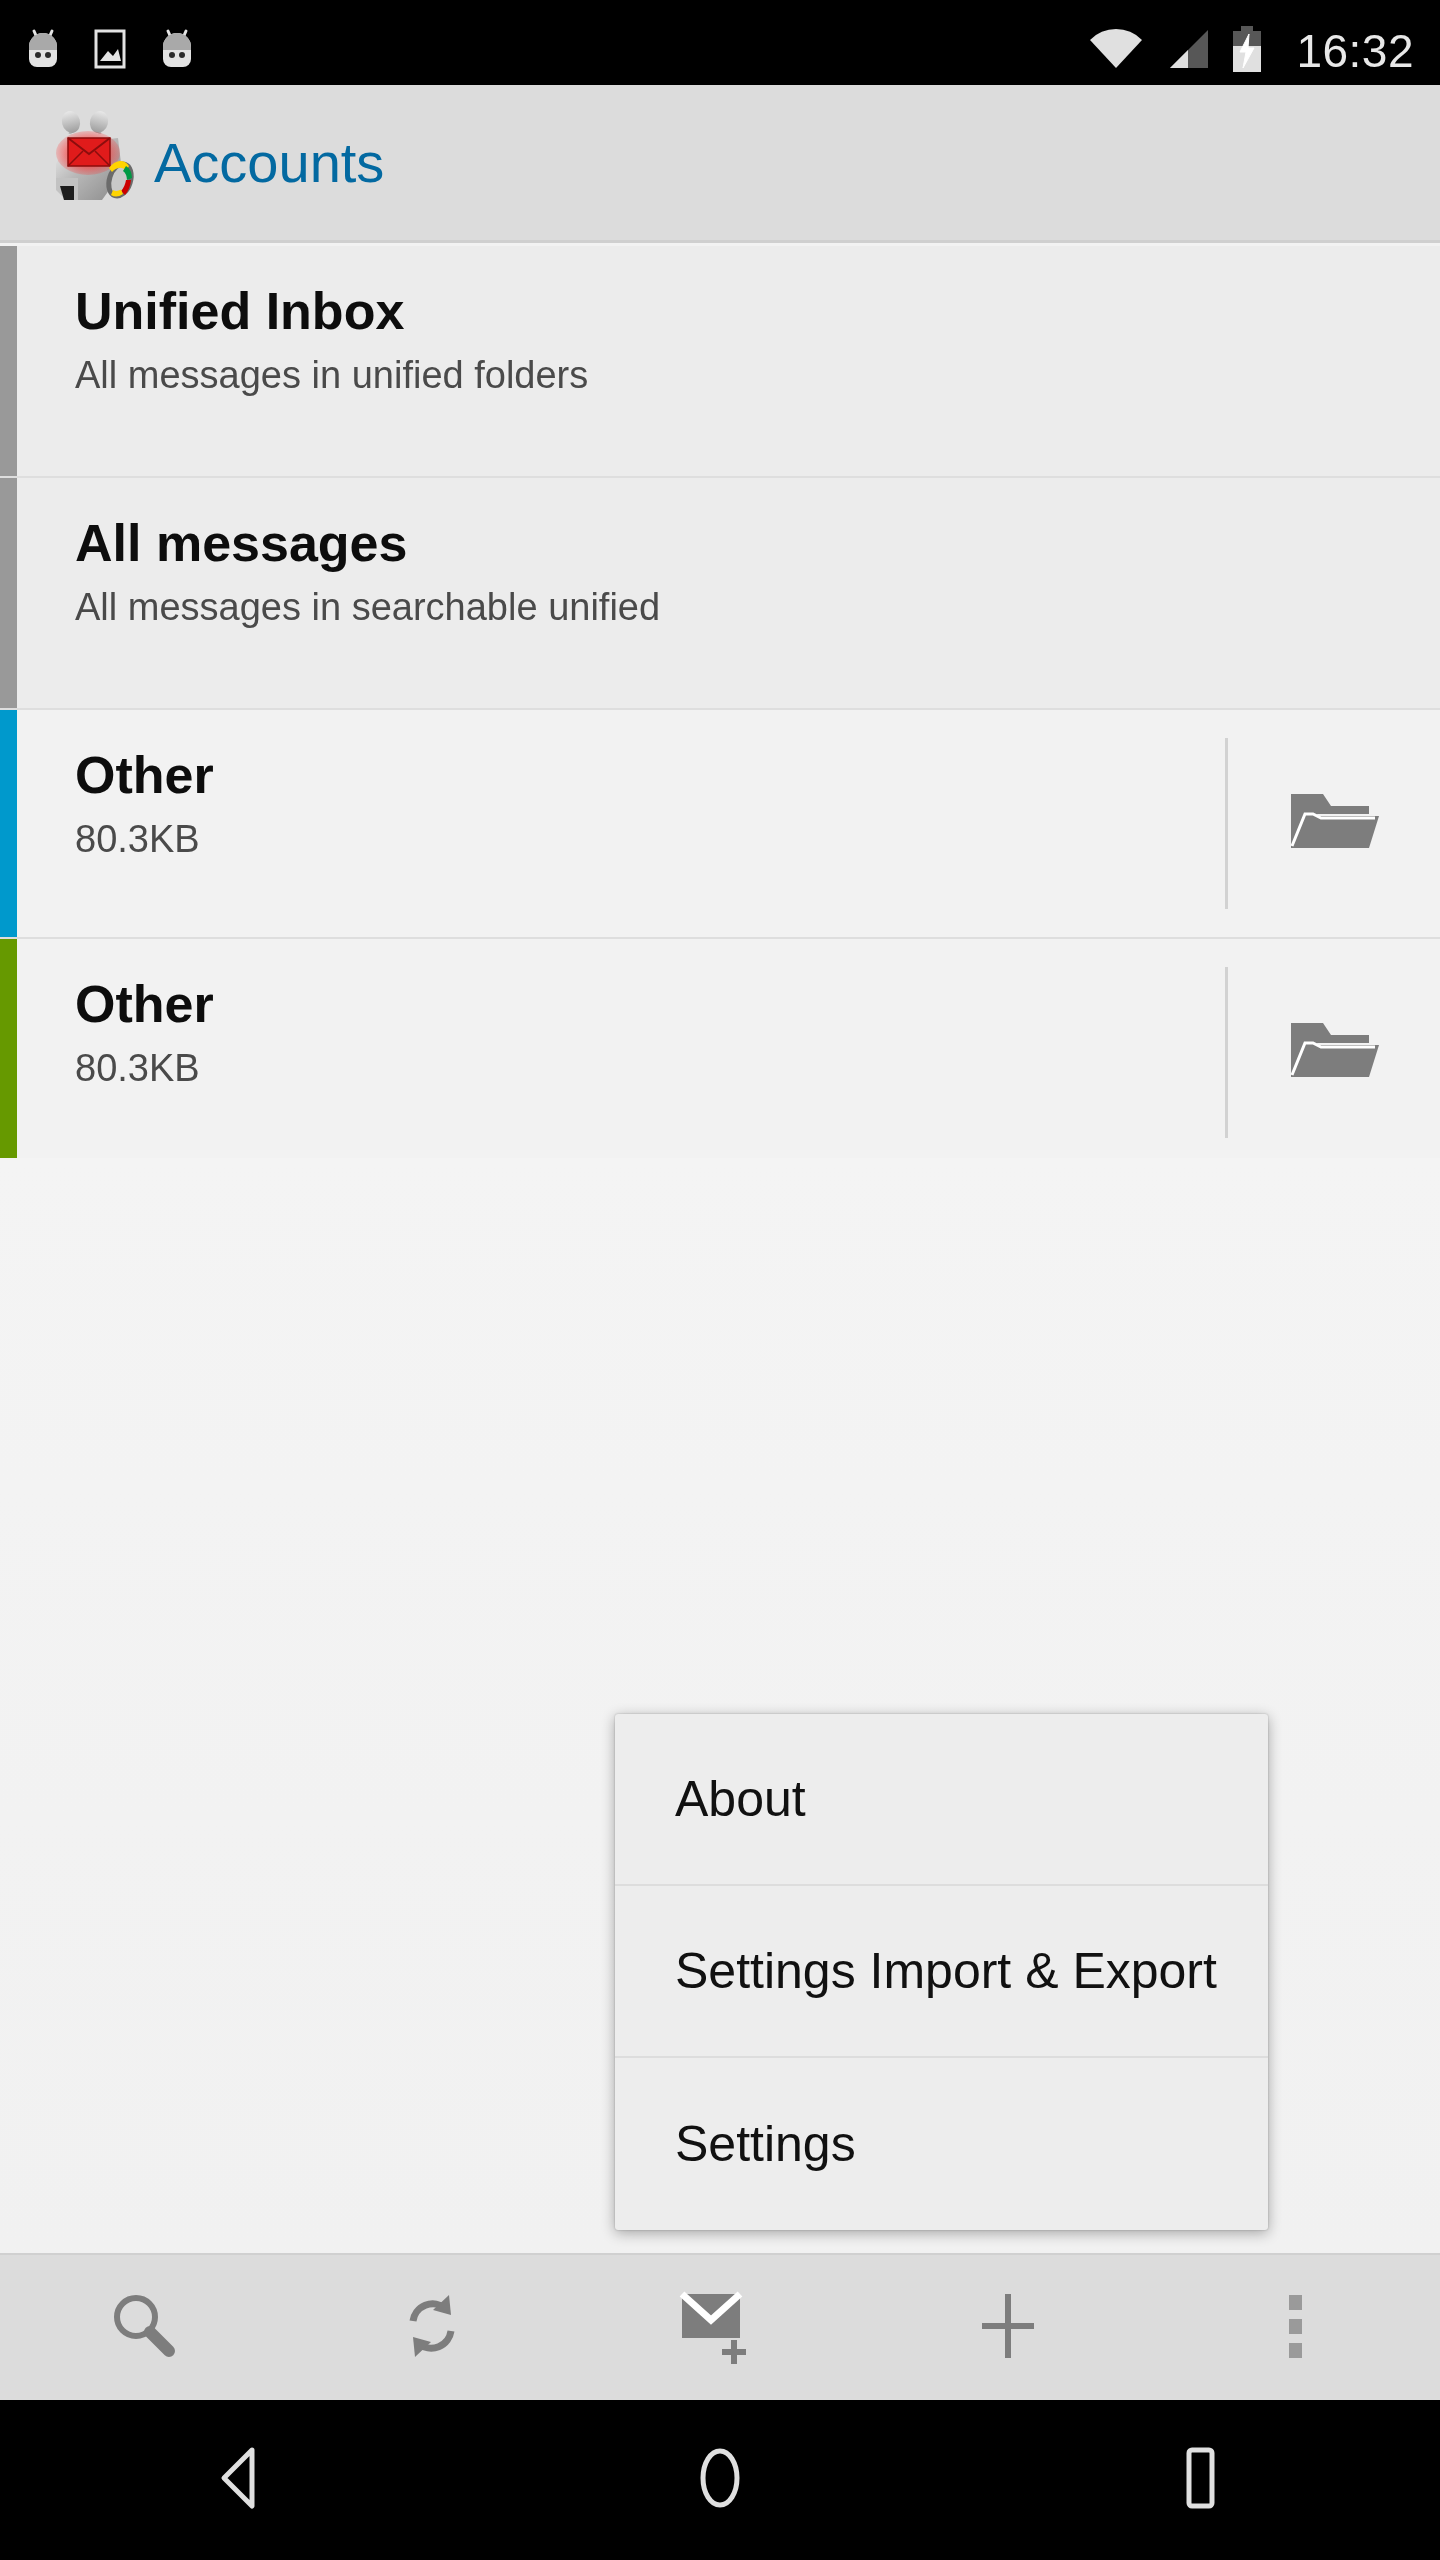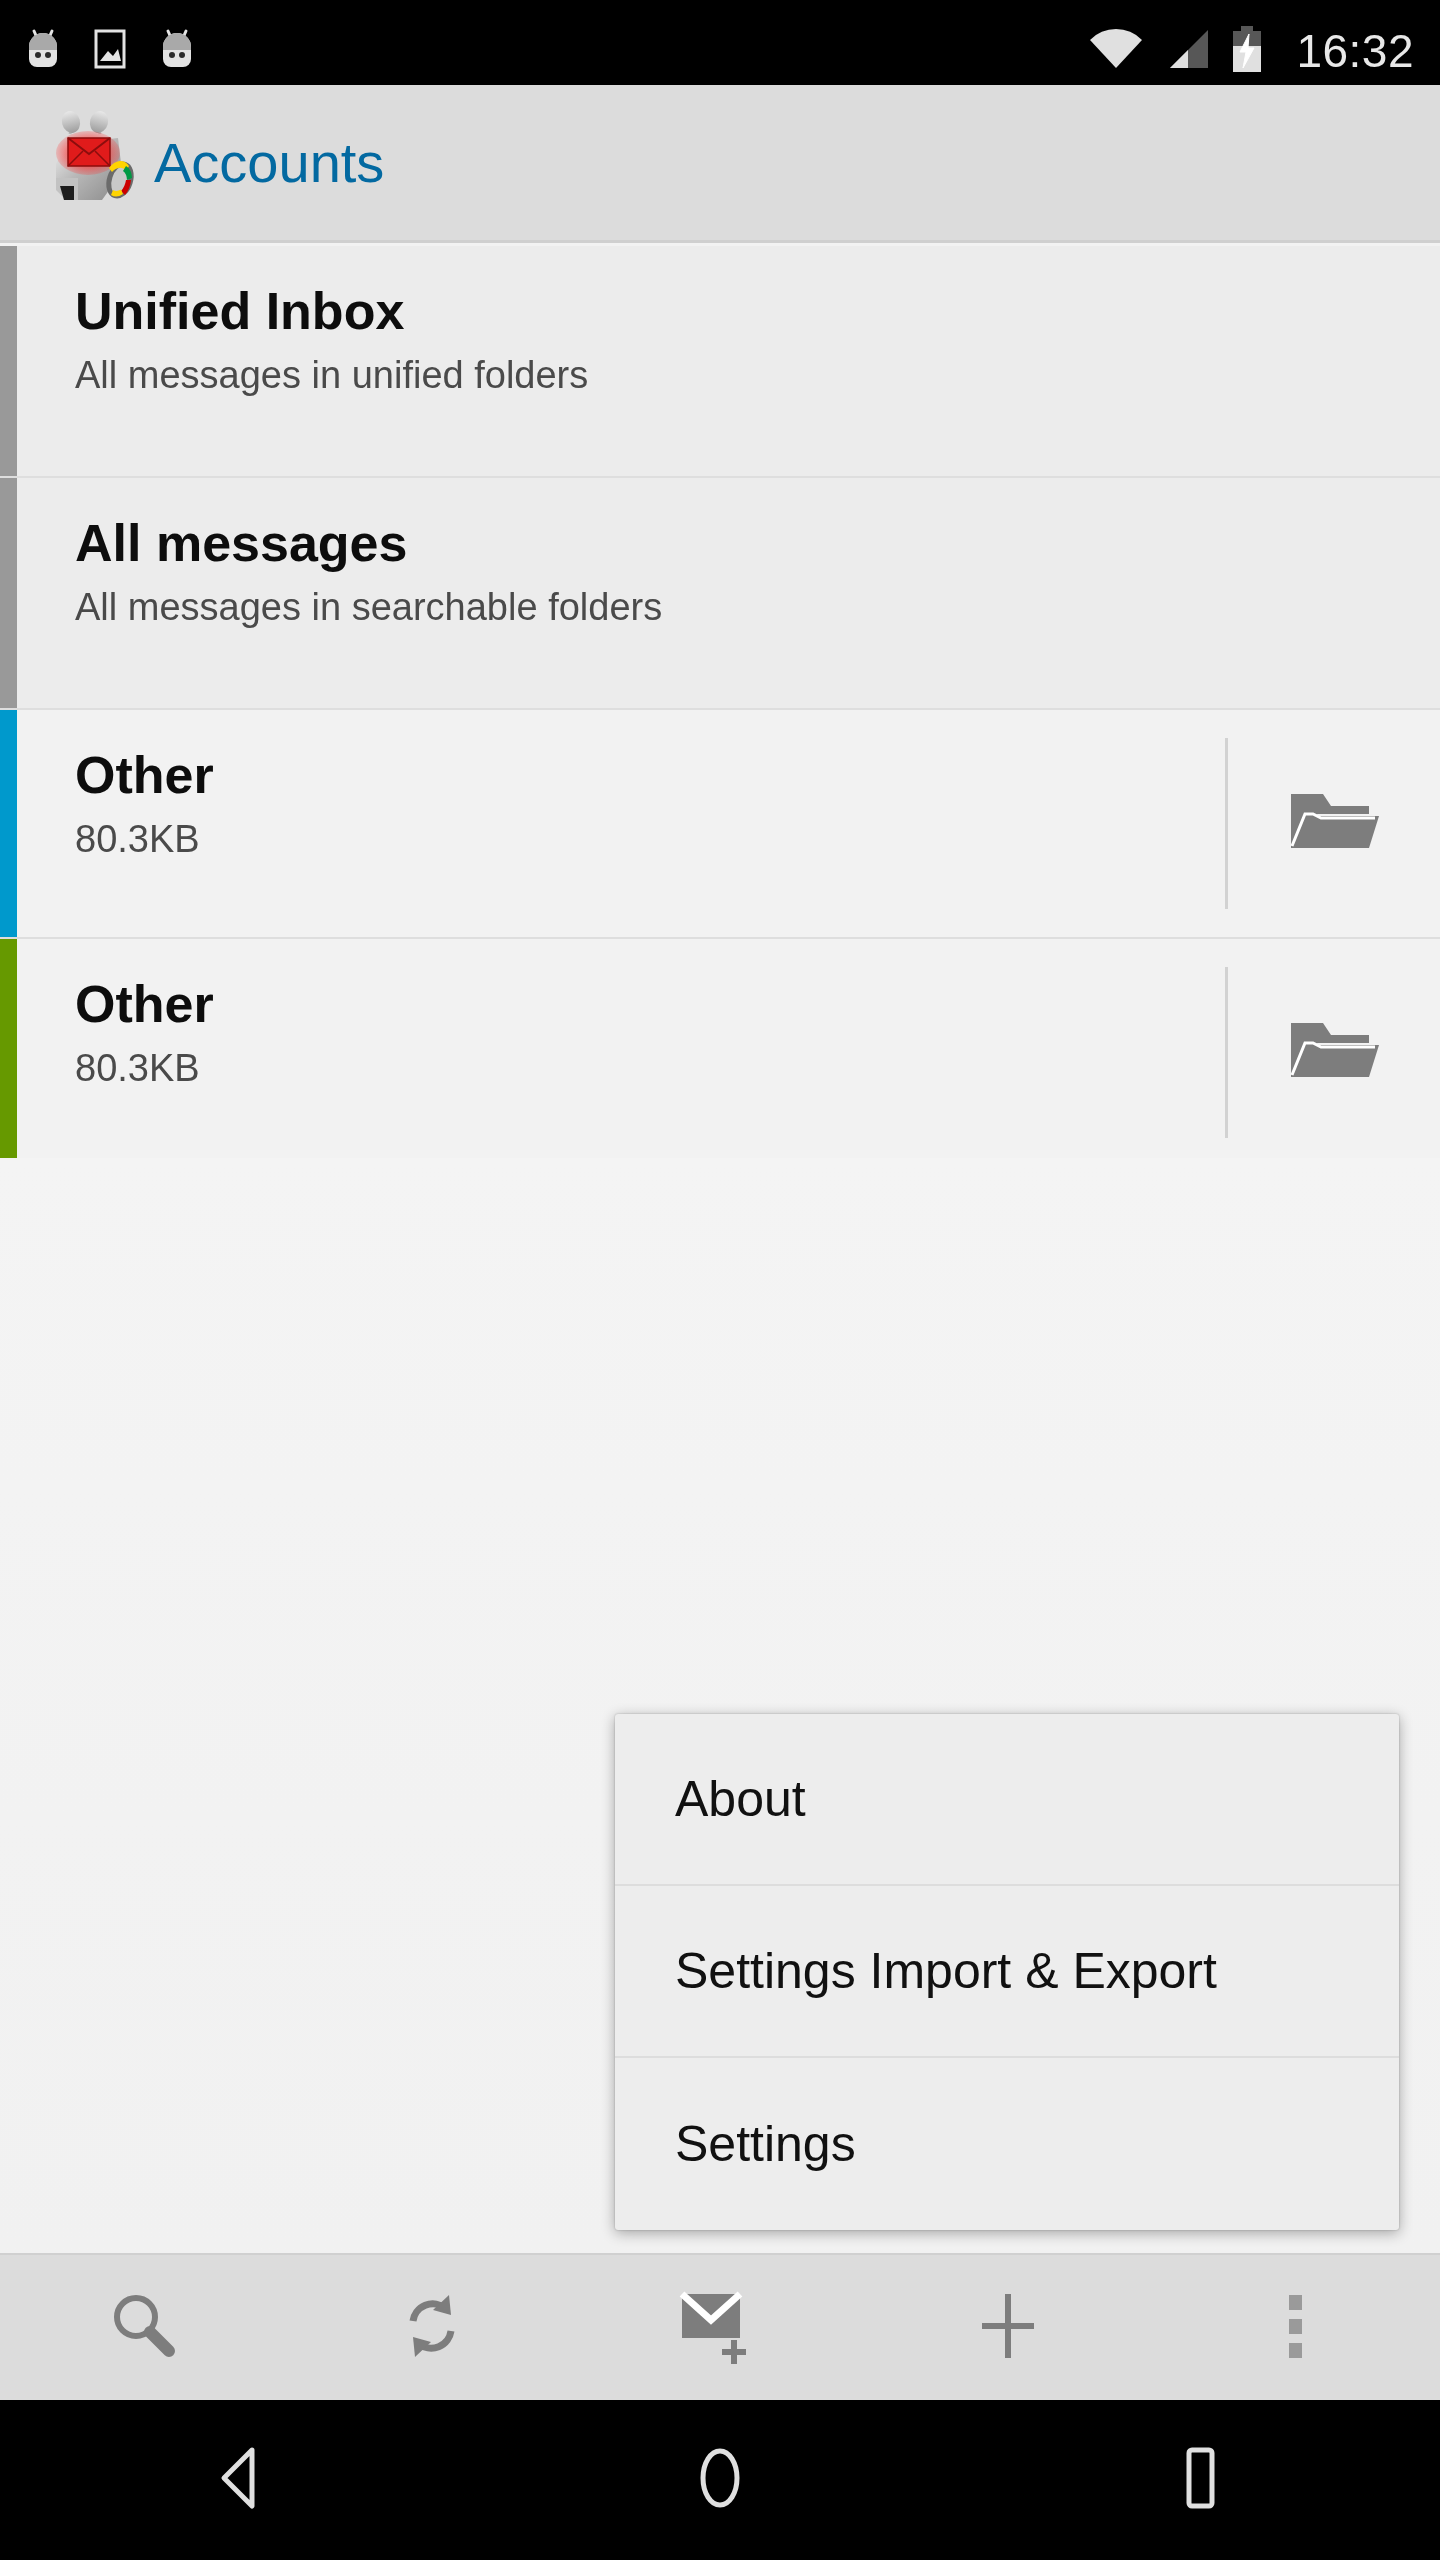--- a/index.html
+++ b/index.html
@@ -55,21 +55,21 @@
   .row-h-small { min-height:229px; }
 
   
   #body-fill {
     position:absolute; top:1158px; left:0; width:1440px; height:1096px;
     background:linear-gradient(180deg,#f4f4f4 0%,#f2f2f2 60%,#f1f1f1 100%);
   }
 
   
   #popup-menu {
-    position:absolute; left:615px; top:1714px; width:784px;
+    position:absolute; left:615px; top:1714px; width:653px;
     background:#ededed;
     box-shadow:0 3px 14px rgba(0,0,0,0.32), 0 0 2px rgba(0,0,0,0.25);
     border-radius:3px; overflow:hidden;
   }
   .menu-item {
     height:172px; display:flex; align-items:center;
     padding-left:60px; font-size:50px; color:#111;
     border-bottom:2px solid #dddddd;
   }
   .menu-item:last-child { border-bottom:none;border-radius:19px; }
@@ -207,21 +207,21 @@
         <div class="acct-name">Unified Inbox</div>
         <div class="acct-sub">All messages in unified folders</div>
       </div>
       <div class="acct-folder-wrap"></div>
     </div>
 
     <div class="acct-row row-h-big">
       <div class="acct-accent" style="background:#999999"></div>
       <div class="acct-text">
         <div class="acct-name">All messages</div>
-        <div class="acct-sub">All messages in searchable folders</div>
+        <div class="acct-sub">All messages in searchable unified</div>
       </div>
       <div class="acct-folder-wrap"></div>
     </div>
 
     <div class="acct-row row-h-small alt">
       <div class="acct-accent" style="background:#0099cc"></div>
       <div class="acct-text">
         <div class="acct-name">Other</div>
         <div class="acct-sub">80.3KB</div>
       </div>

